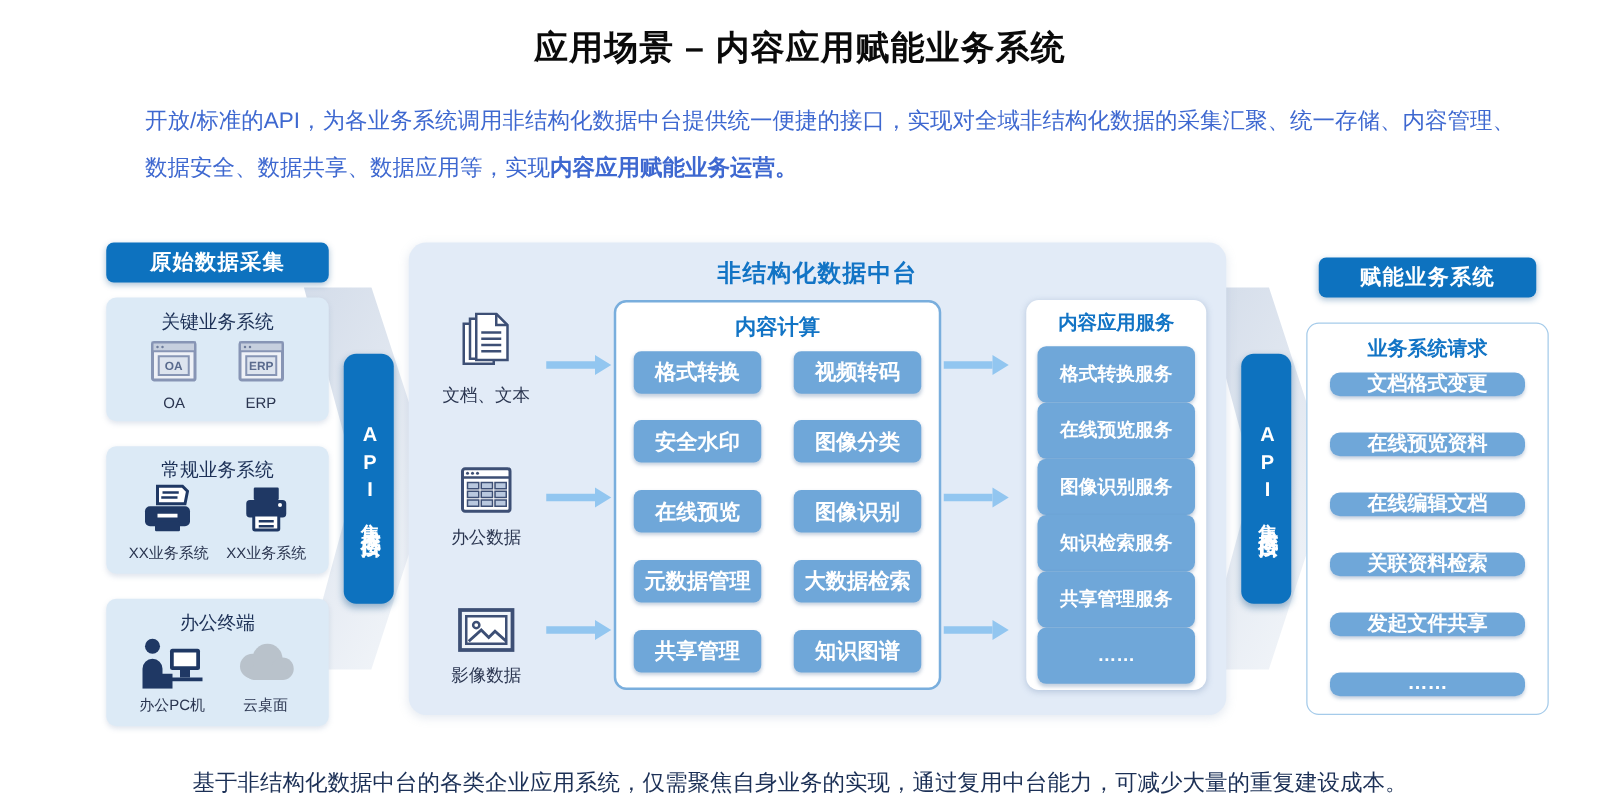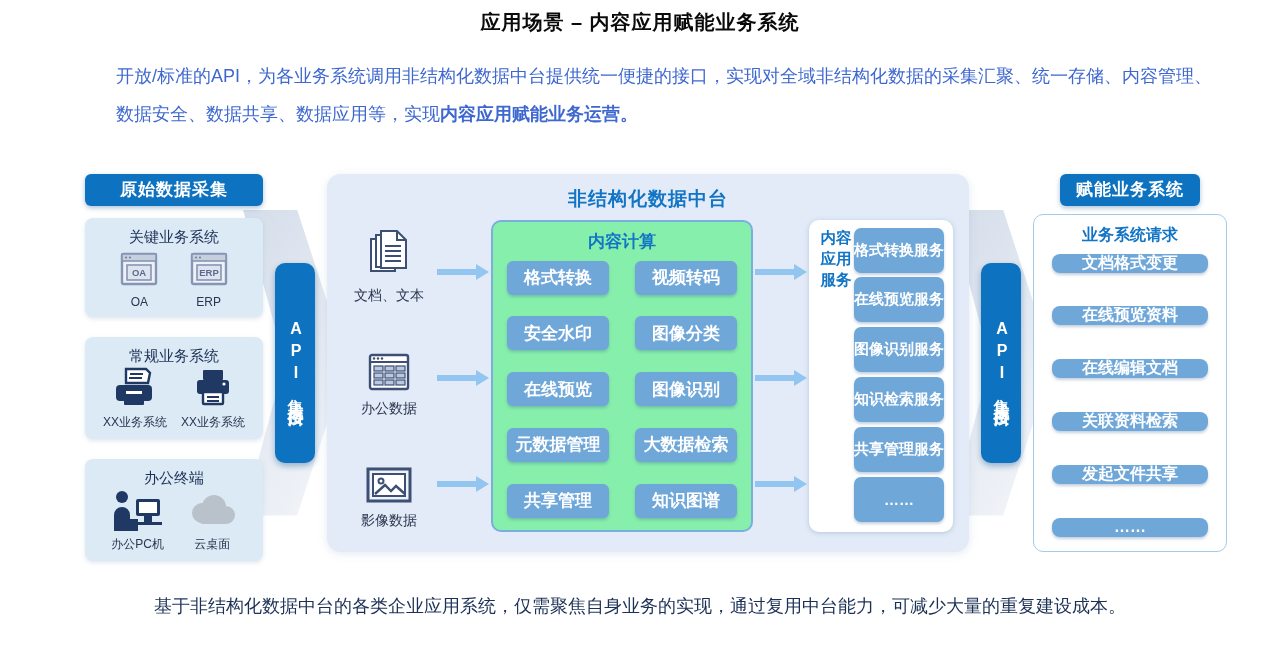--- a/index.html
+++ b/index.html
@@ -2,22 +2,22 @@
 <html style="--header-blue: #0d72bf; --title-blue: #1274c5; --button-blue: #6fa7d9; --panel-bg: #e2ebf7; --box-bg: #dceaf6; --arrow-blue: #92c6f0; --text-blue: #3e68d0; --dark-navy: #1c3056;"><head>
 <meta charset="utf-8">
 <style>
   * { box-sizing: border-box; }
   body {
     margin: 0; width: 1280px; height: 648px; overflow: hidden;
     background: #ffffff;
     font-family: "Liberation Sans", "DejaVu Sans", sans-serif;
   }
   .page-title {
-    margin: 9px 0 0; text-align: center;
-    font-size: 20px; font-weight: bold; color: #0a0a0a; letter-spacing: 1px;
+    margin: 20px 0 0; text-align: center;
+    font-size: 27px; font-weight: bold; color: #0a0a0a; letter-spacing: 1px;
   }
   .intro {
     margin: 22px 64px 0 116px; font-size: 18px; line-height: 2.1;
     color: var(--text-blue, #3e68d0);
   }
   .intro b { font-weight: bold; }
   .diagram { display: flex; margin-top: 40px; height: 378px; position: relative; }
 
   
   .col-left { flex: 0 0 178px; margin-left: 85px; display: flex; flex-direction: column; position: relative; z-index: 2; }
@@ -65,41 +65,41 @@
   .panel-body { display: flex; height: 312px; }
   .sources { flex: 0 0 92px; display: flex; flex-direction: column; justify-content: space-between; padding: 10px 0 2px; }
   .source { display: flex; flex-direction: column; align-items: center; gap: 5px; }
   .source-label { font-size: 14px; color: #2a3550; white-space: nowrap; }
   .arrows-col { flex: 0 0 56px; display: flex; flex-direction: column; justify-content: space-between; align-items: center; padding: 44px 0 40px; }
   .arrow-right { position: relative; width: 52px; height: 16px; display: block; }
   .arrow-right .shaft { position: absolute; left: 0; top: 5px; width: 39px; height: 6px; background: var(--arrow-blue, #92c6f0); }
   .arrow-right .head { position: absolute; right: 0; top: 0; width: 0; height: 0; border-left: 13px solid var(--arrow-blue, #92c6f0); border-top: 8px solid transparent; border-bottom: 8px solid transparent; }
 
   .compute-box {
-    flex: 0 0 262px; background: #86efac; border: 2px solid #79aedd; border-radius: 10px;
+    flex: 0 0 262px; background: #ffffff; border: 2px solid #79aedd; border-radius: 10px;
     padding: 6px 12px 12px; display: flex; flex-direction: column;
   }
   .box-title { text-align: center; font-size: 17px; font-weight: bold; color: var(--title-blue, #1274c5); margin: 2px 0 8px; }
   .compute-grid { flex: 1; display: grid; grid-template-columns: 1fr 1fr; column-gap: 26px; row-gap: 0; grid-auto-rows: 34px; align-content: space-between; padding: 0 2px; }
   .btn {
     background: var(--button-blue, #6fa7d9); color: #fff; font-weight: bold; font-size: 17px;
     border-radius: 6px; display: flex; align-items: center; justify-content: center;
     white-space: nowrap; box-shadow: 0 2px 3px rgba(60,100,150,.3);
   }
   .services-box {
     flex: 0 0 144px; background: #ffffff; border-radius: 10px; padding: 8px 9px 10px;
-    display: flex; flex-direction: row; box-shadow: 0 1px 5px rgba(130,155,190,.45);
+    display: flex; flex-direction: column; box-shadow: 0 1px 5px rgba(130,155,190,.45); margin-left: 12px;
   }
   .svc-title { font-size: 15.5px; margin: 0 0 8px; }
   .services-list { flex: 1; display: flex; flex-direction: column; justify-content: space-between; }
   .btn.svc { height: 45px; font-size: 15px; border-radius: 7px; }
 
   
   .col-right { flex: 0 0 194px; display: flex; flex-direction: column; position: relative; z-index: 2; }
-  .pill-right { width: 140px; margin: 0 auto; flex: 0 0 32px; }
+  .pill-right { width: 174px; margin: 12px auto; flex: 0 0 32px; }
   .request-box {
     flex: 1; margin-top: 8px; background: #ffffff; border: 1.5px solid #a5cbea; border-radius: 10px;
     padding: 8px 18px 14px; display: flex; flex-direction: column;
   }
   .request-title { text-align: center; font-size: 16px; font-weight: bold; color: var(--title-blue, #1274c5); margin: 2px 0 8px; font-family: Liberation Serif, serif; }
   .request-list { flex: 1; display: flex; flex-direction: column; justify-content: space-between; }
   .btn.req { height: 19px; font-size: 16px; border-radius: 8px; }
 
   .footer { margin: 42px 30px 0; text-align: center; font-size: 18px; color: var(--dark-navy, #1c3056); }
   .footer b { font-weight: normal; }

